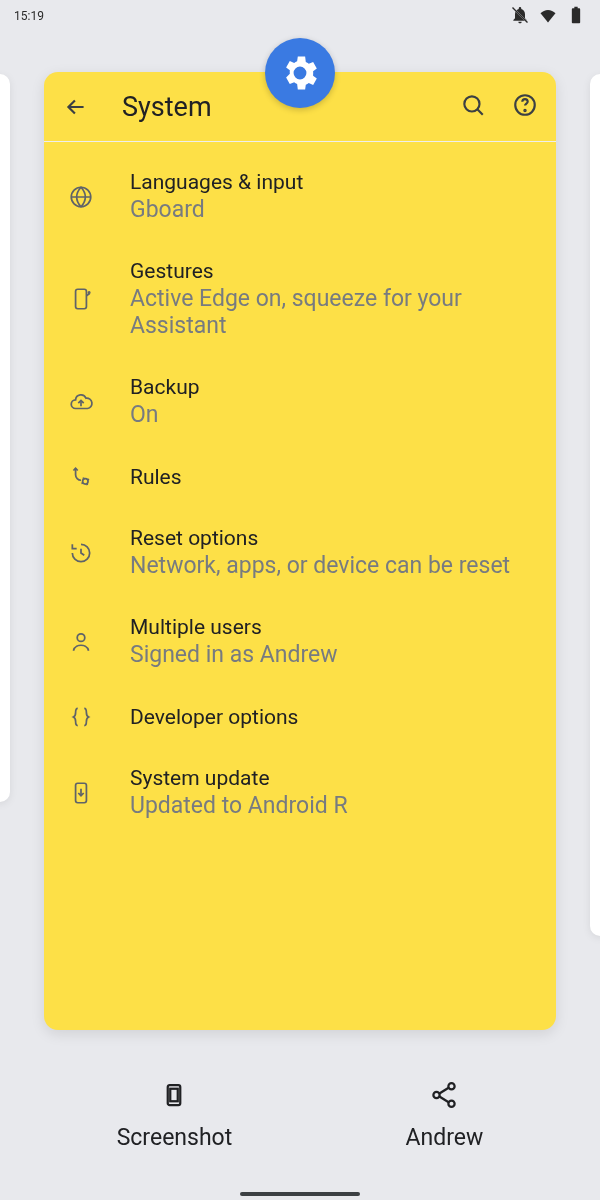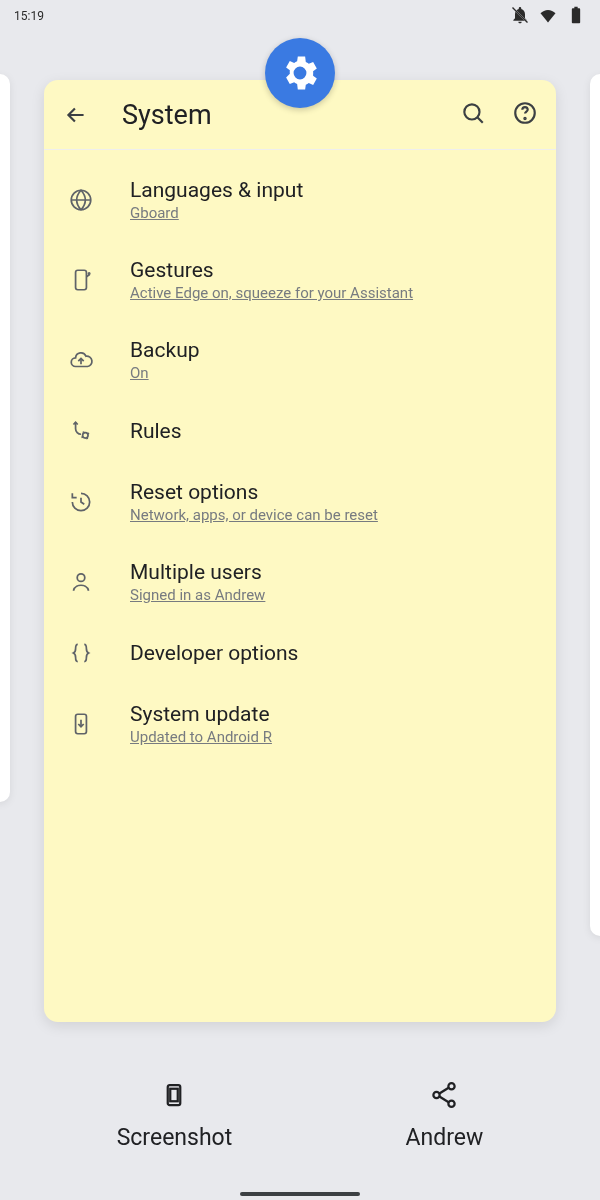--- a/index.html
+++ b/index.html
@@ -54,24 +54,24 @@
     background: #fff;
     border-radius: 10px;
     box-shadow: 0 2px 8px rgba(0,0,0,0.08);
     margin-top: 2px;
   }
   .side-card.left { margin-left: -10px; margin-right: 0; height: 76%; }
   .side-card.right { margin-right: -10px; margin-left: 0; height: 90%; }
 
   .main-card {
     flex: 1;
-    background: #fef9c3;
+    background: #fde047;
     border-radius: 14px;
     box-shadow: 0 4px 14px rgba(0,0,0,0.10);
-    margin: 8px 34px;
+    margin: 0 34px;
     display: flex;
     flex-direction: column;
     overflow: hidden;
   }
   .card-header {
     height: 70px;
     display: flex;
     align-items: center;
     padding: 0 18px;
     border-bottom: 1px solid #eee;
@@ -101,24 +101,23 @@
     justify-content: center;
   }
   .item .icon-wrap svg { width: 26px; height: 26px; stroke: #5f6368; fill: none; stroke-width: 1.6; }
   .item .texts { flex: 1; }
   .item .label {
     font-size: 21px;
     color: #202124;
     font-weight: 400;
   }
   .item .sub {
-    font-size: 15px;
+    font-size: 23px;
     color: #777b80;
     margin-top: 2px;
-    text-decoration: underline;
   }
 
   .bottom-actions {
     position: absolute;
     left: 0; right: 0;
     bottom: 30px;
     height: 110px;
     display: flex;
     align-items: center;
     justify-content: space-around;

